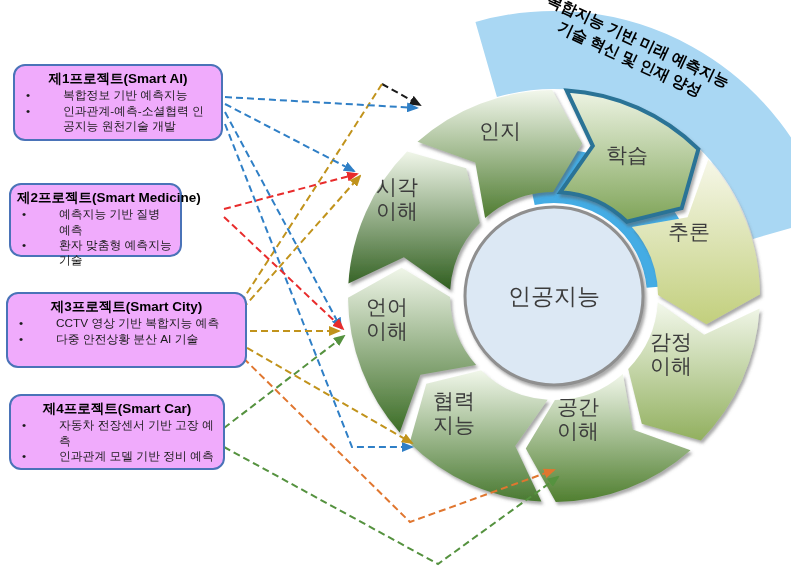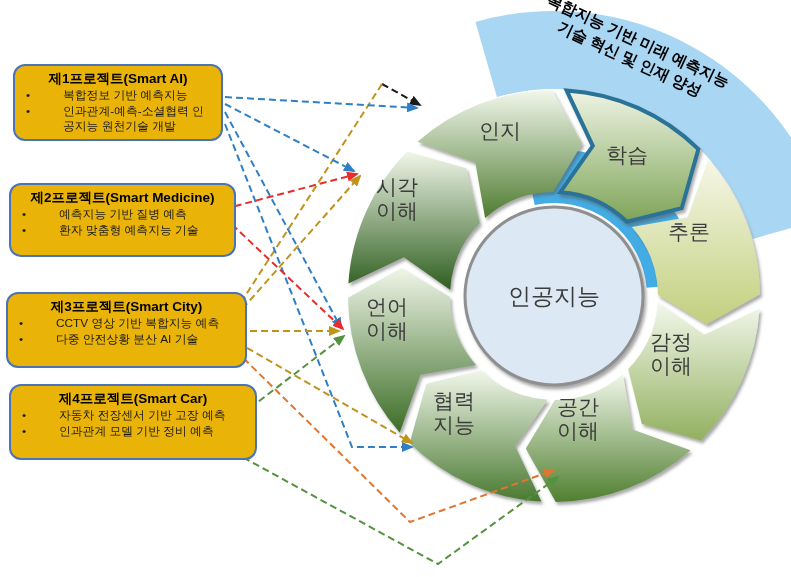--- a/index.html
+++ b/index.html
@@ -1,19 +1,19 @@
 <!DOCTYPE html>
 <html><head>
 <meta charset="utf-8">
 <style>
   html,body{margin:0;padding:0;background:#fff;}
   #stage{position:relative;width:791px;height:577px;background:#fff;overflow:hidden;
          font-family:"Liberation Sans",sans-serif;}
   #diagram-svg{position:absolute;left:0;top:0;}
-  .pbox{position:absolute;background:#eab308;border:2px solid #4a73b8;border-radius:12px;
+  .pbox{position:absolute;background:#f0abfc;border:2px solid #4a73b8;border-radius:12px;
         box-sizing:border-box;padding:5px 6px 2px 6px;}
   .pbox-title{text-align:center;font-weight:bold;font-size:13.5px;color:#000;
               line-height:1.2;margin-bottom:1px;white-space:nowrap;}
   .bullet{display:flex;align-items:flex-start;font-size:11.8px;color:#1a1a1a;line-height:1.3;}
   .dot{flex:0 0 14px;text-align:center;}
   .btext{flex:1;margin-left:28px;}
   .banner-label{position:absolute;left:506px;top:30px;width:256px;
                 transform:rotate(25deg);transform-origin:50% 50%;
                 text-align:center;font-weight:bold;font-size:15.5px;color:#000;line-height:1.28;}
 </style>
@@ -134,21 +134,21 @@
     <div class="bullet">
       <span class="dot">•</span>
       <span class="btext">복합정보 기반 예측지능</span>
     </div>
     <div class="bullet">
       <span class="dot">•</span>
       <span class="btext">인과관계-예측-소셜협력 인공지능 원천기술 개발</span>
     </div>
   </div>
 
-  <div class="pbox" style="left:9px;top:183px;width:227px;height:74px">
+  <div class="pbox" style="left:9px;top:183px;width:173px;height:74px">
     <div class="pbox-title">제2프로젝트(Smart Medicine)</div>
     <div class="bullet">
       <span class="dot">•</span>
       <span class="btext">예측지능 기반 질병 예측</span>
     </div>
     <div class="bullet">
       <span class="dot">•</span>
       <span class="btext">환자 맞춤형 예측지능 기술</span>
     </div>
   </div>
@@ -158,21 +158,21 @@
     <div class="bullet">
       <span class="dot">•</span>
       <span class="btext">CCTV 영상 기반 복합지능 예측</span>
     </div>
     <div class="bullet">
       <span class="dot">•</span>
       <span class="btext">다중 안전상황 분산 AI 기술</span>
     </div>
   </div>
 
-  <div class="pbox" style="left:9px;top:384px;width:248px;height:76px">
+  <div class="pbox" style="left:9px;top:394px;width:216px;height:76px">
     <div class="pbox-title">제4프로젝트(Smart Car)</div>
     <div class="bullet">
       <span class="dot">•</span>
       <span class="btext">자동차 전장센서 기반 고장 예측</span>
     </div>
     <div class="bullet">
       <span class="dot">•</span>
       <span class="btext">인과관계 모델 기반 정비 예측</span>
     </div>
   </div>

